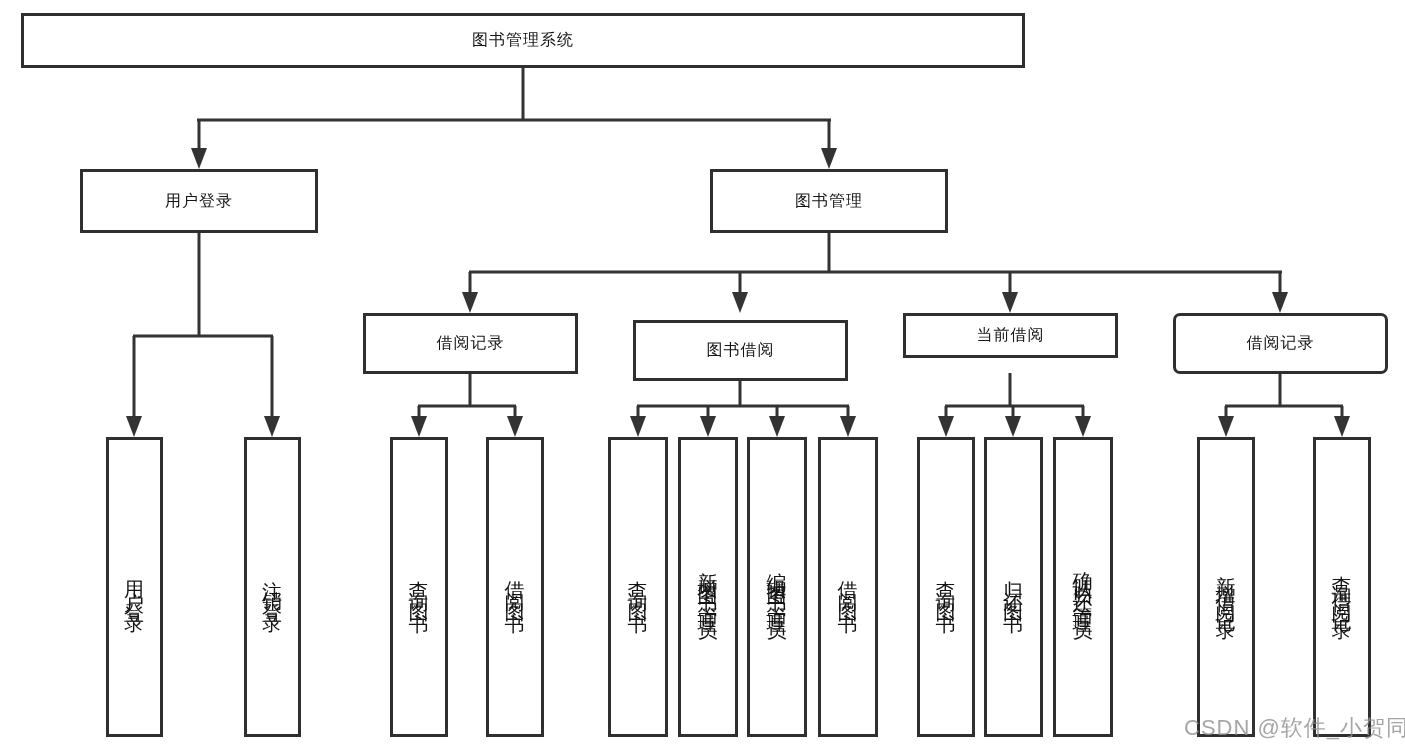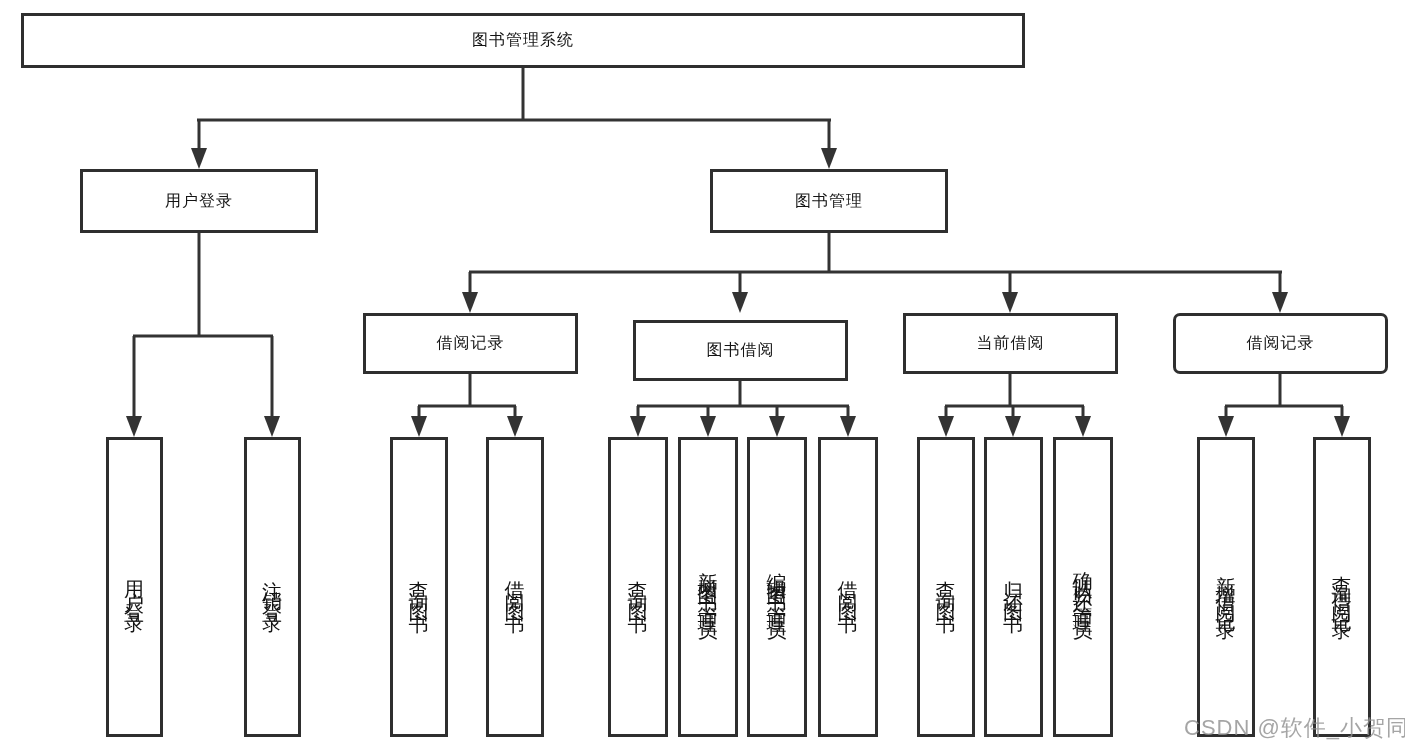--- a/index.html
+++ b/index.html
@@ -138,21 +138,21 @@
   <div class="nbox" style="left:710px; top:169px; width:238px; height:64px;">
     <span class="hlabel">图书管理</span>
   </div>
 
   <div class="nbox" style="left:363px; top:313px; width:215px; height:61px;">
     <span class="hlabel">借阅记录</span>
   </div>
   <div class="nbox" style="left:633px; top:320px; width:215px; height:61px;">
     <span class="hlabel">图书借阅</span>
   </div>
-  <div class="nbox" style="left:903px; top:313px; width:215px; height:61px;">
+  <div class="nbox" style="left:903px; top:313px; width:215px; height:45px;">
     <span class="hlabel">当前借阅</span>
   </div>
   <div class="nbox" style="left:1173px; top:313px; width:215px; height:61px;border-radius:7px;">
     <span class="hlabel">借阅记录</span>
   </div>
 
   <div class="nbox" style="left:106px; top:437px; width:57px; height:300px;">
     <span class="vlabel">用户登录</span>
   </div>
   <div class="nbox" style="left:244px; top:437px; width:57px; height:300px;">

